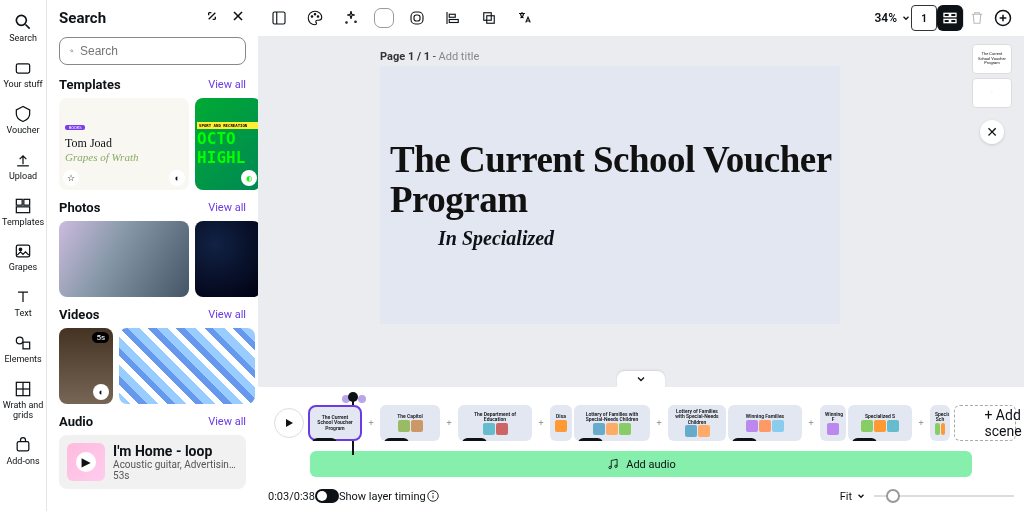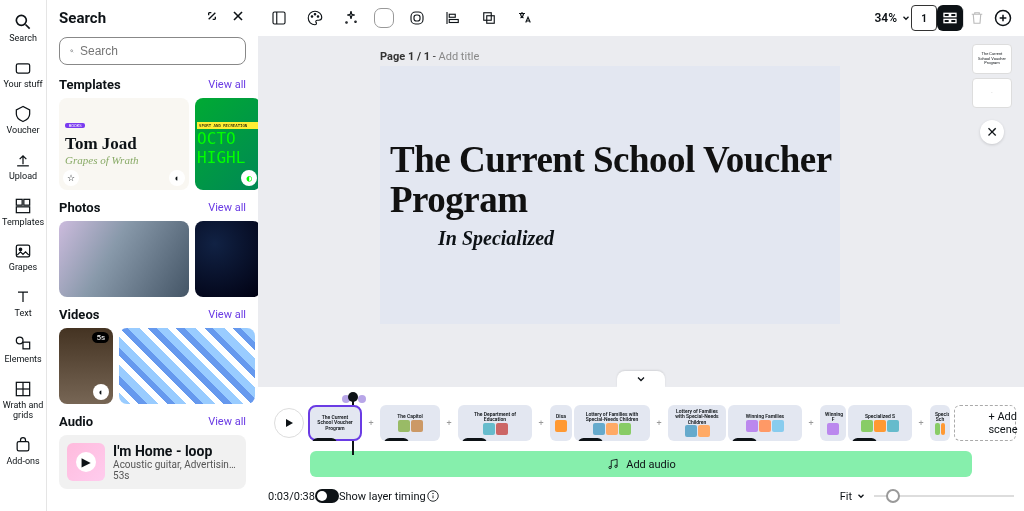--- a/index.html
+++ b/index.html
@@ -66,21 +66,21 @@
   .play-btn { width: 30px; height: 30px; border-radius: 50%; border: 1px solid #ddd; display: flex; align-items: center; justify-content: center; cursor: pointer; flex-shrink: 0; margin-left: 8px; }
   .scenes { flex: 1; display: flex; gap: 2px; overflow: hidden; }
   .scene-wrap { position: relative; display: flex; align-items: center; }
   .scene { height: 36px; border-radius: 6px; background: #e3e7f1; border: 1px solid transparent; position: relative; overflow: hidden; display: flex; flex-direction: column; justify-content: center; padding: 2px 4px; font-size: 5px; line-height: 1.1; flex-shrink: 0; cursor: pointer; text-align: center; }
   .scene.selected { border: 2px solid #6a3be4; border-radius: 8px; }
   .scene .icons { display: flex; gap: 1px; justify-content: center; }
   .scene .ic { width: 12px; height: 12px; border-radius: 2px; }
   .scene-gap { width: 14px; display: flex; align-items: center; justify-content: center; }
   .plus-mini { width: 10px; height: 10px; font-size: 9px; color: #999; display: flex; align-items: center; justify-content: center; }
   .duration-pill { position: absolute; bottom: -8px; left: 4px; background: #0d1216; color: #fff; font-size: 8px; padding: 1px 5px; border-radius: 8px; white-space: nowrap; }
-  .add-scene { width: 62px; height: 36px; border: 1px dashed #aaa; border-radius: 6px; font-size: 11px; display: flex; align-items: center; justify-content: center; cursor: pointer; flex-shrink: 0; padding-left: 36px; }
+  .add-scene { width: 62px; height: 36px; border: 1px dashed #aaa; border-radius: 6px; font-size: 14px; display: flex; align-items: center; justify-content: center; cursor: pointer; flex-shrink: 0; padding-left: 36px; }
   .playhead { position: absolute; top: 10px; left: 94px; width: 2px; height: 58px; background: #0d1216; }
   .playhead::before { content: ''; position: absolute; top: -5px; left: -4px; width: 10px; height: 10px; border-radius: 50%; background: #0d1216; }
   .add-audio-row { margin: 10px 52px 0; height: 26px; background: #86efac; border-radius: 6px; display: flex; align-items: center; justify-content: center; gap: 6px; cursor: pointer; font-size: 11px; }
   
   .bottom-bar { height: 30px; display: flex; align-items: center; padding: 0 10px; font-size: 11px; }
   .toggle { width: 24px; height: 14px; border-radius: 7px; background: #0d1216; position: relative; cursor: pointer; }
   .toggle::after { content: ''; position: absolute; width: 10px; height: 10px; border-radius: 50%; background: #fff; top: 2px; left: 2px; }
   .fit-select { margin-left: auto; display: flex; align-items: center; gap: 4px; cursor: pointer; font-size: 11px; }
   .slider { width: 140px; height: 2px; background: #ddd; position: relative; margin-left: 8px; }
   .slider-thumb { position: absolute; top: -6px; left: 12px; width: 14px; height: 14px; border-radius: 50%; background: #fff; border: 2px solid #999; cursor: pointer; }
@@ -183,26 +183,26 @@
   </div>
 
   <div class="section">
     <div class="section-head">
       <span class="section-title">Templates</span>
       <span class="view-all">View all</span>
     </div>
     <div class="thumbs">
       <div class="thumb" style="background:#f9f7f2;display:flex;flex-direction:column;justify-content:center;padding:6px;">
         <div style="font-size:4px;background:#7a3bf0;color:#fff;width:20px;text-align:center;border-radius:2px;margin-bottom:6px;">BOOKS</div>
-        <div style="font-family:Georgia,serif;font-size:17px;font-weight:700;">Tom Joad</div>
+        <div style="font-family:Georgia,serif;font-size:12px;font-weight:400;">Tom Joad</div>
         <div style="font-family:Georgia,serif;font-size:11px;font-style:italic;color:#8a6">Grapes of Wrath</div>
         <div class="badge left">☆</div>
           <div class="badge">◐</div>
       </div>
-      <div class="thumb small" style="background:linear-gradient(135deg,#0a3,#085);color:#0f0;font-family:monospace;font-weight:400;font-size:16px;display:flex;flex-direction:column;justify-content:center;padding:2px;">
+      <div class="thumb small" style="background:linear-gradient(135deg,#0a3,#085);color:#0f0;font-family:monospace;font-weight:700;font-size:16px;display:flex;flex-direction:column;justify-content:center;padding:2px;">
         <span style="font-size:4px;background:#fe3;color:#000;padding:1px 2px;">SPORT AND RECREATION</span>
         <span>OCTO</span>
         <span>HIGHL</span>
         <div class="badge">◐</div>
       </div>
     </div>
   </div>
 
   <div class="section">
     <div class="section-head">

